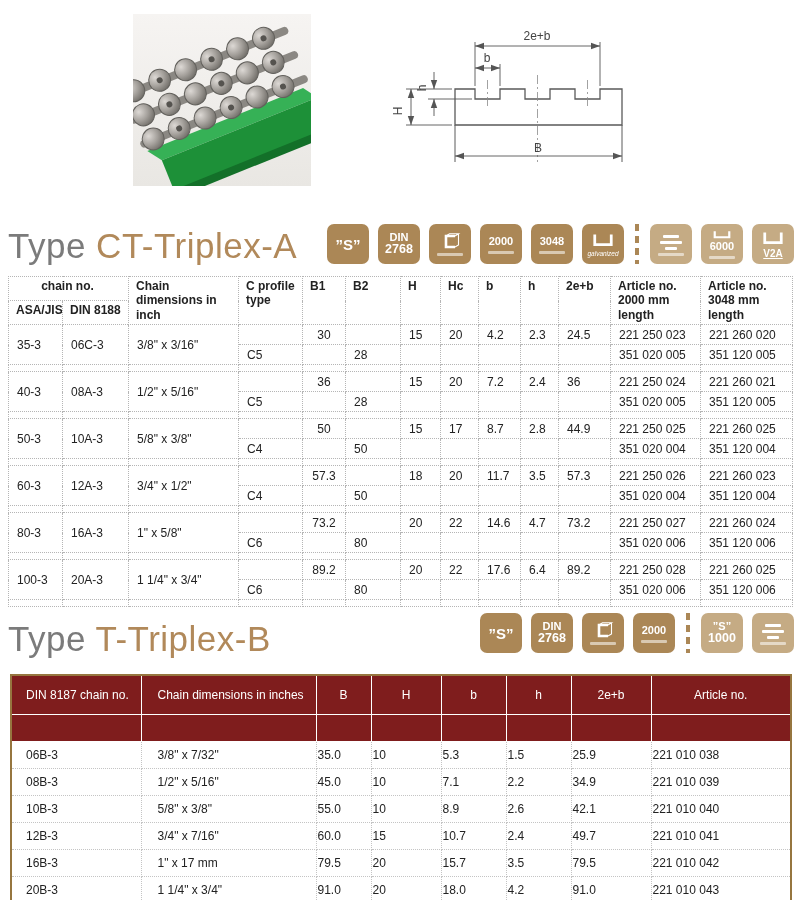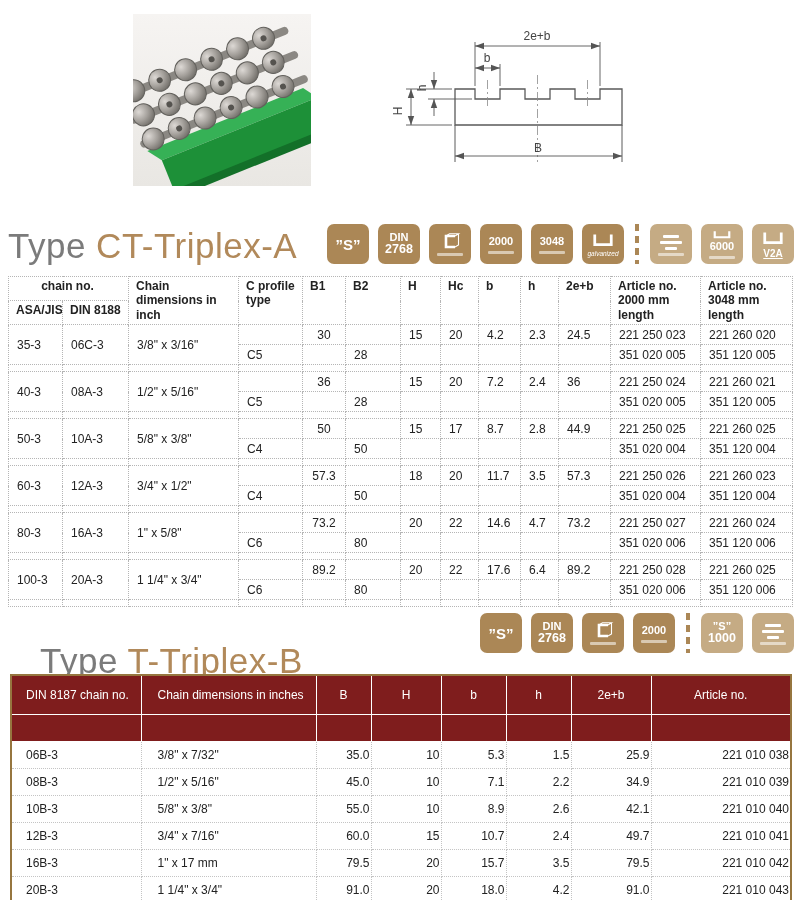--- a/index.html
+++ b/index.html
@@ -43,21 +43,21 @@
   #t1 td.sp{height:6px;padding:0;}
 
   
   #t2{position:absolute;left:10px;top:674px;width:780px;border-collapse:collapse;
       table-layout:fixed;font-size:12px;border:2px solid #96763f;}
   #t2 th{background:#7f1d1d;color:#fff;font-weight:normal;border:1px dotted rgba(255,255,255,.75);
          height:30px;text-align:center;padding:4px;white-space:nowrap;overflow:hidden;}
   #t2 th.l1{text-align:left;padding-left:14px;}
   #t2 th.l2{text-align:left;padding-left:16px;margin-left:8px;}
   #t2 tr.hband th{height:18px;}
-  #t2 td{border:1px dotted #c4c4c4;height:24px;text-align:right;white-space:nowrap;overflow:hidden;}
+  #t2 td{border:1px dotted #c4c4c4;height:24px;text-align:left;white-space:nowrap;overflow:hidden;}
   #t2 td.l1{text-align:left;padding-left:14px;}
   #t2 td.l2{text-align:left;padding-left:16px;}
 </style>
 </head>
 <body>
 
 <svg class="abs" style="left:133px;top:14px;" width="178" height="172" viewBox="0 0 178 172">
   <defs>
     <radialGradient id="roller" cx="35%" cy="30%" r="75%">
       <stop offset="0%" stop-color="#ddd9d5"></stop>
@@ -502,21 +502,21 @@
         <td class="sp"></td>
         <td class="sp"></td>
         <td class="sp"></td>
         <td class="sp"></td>
         <td class="sp"></td>
         <td class="sp"></td>
       </tr>
     </tbody>
 </table>
 
-<div class="sec-title" style="top:641px;margin-left:32px;">
+<div class="sec-title" style="top:619px;">
   <span class="t-gray">Type </span><span class="t-tan">T-Triplex-B</span>
 </div>
 <div class="badge-row" style="top:613px;" id="badges2">
     <div class="badge dark">
       <span class="b-big">”S”</span>
     </div>
     <div class="badge dark">
       <span class="b-top">DIN</span>
       <span class="b-bot">2768</span>
     </div>

